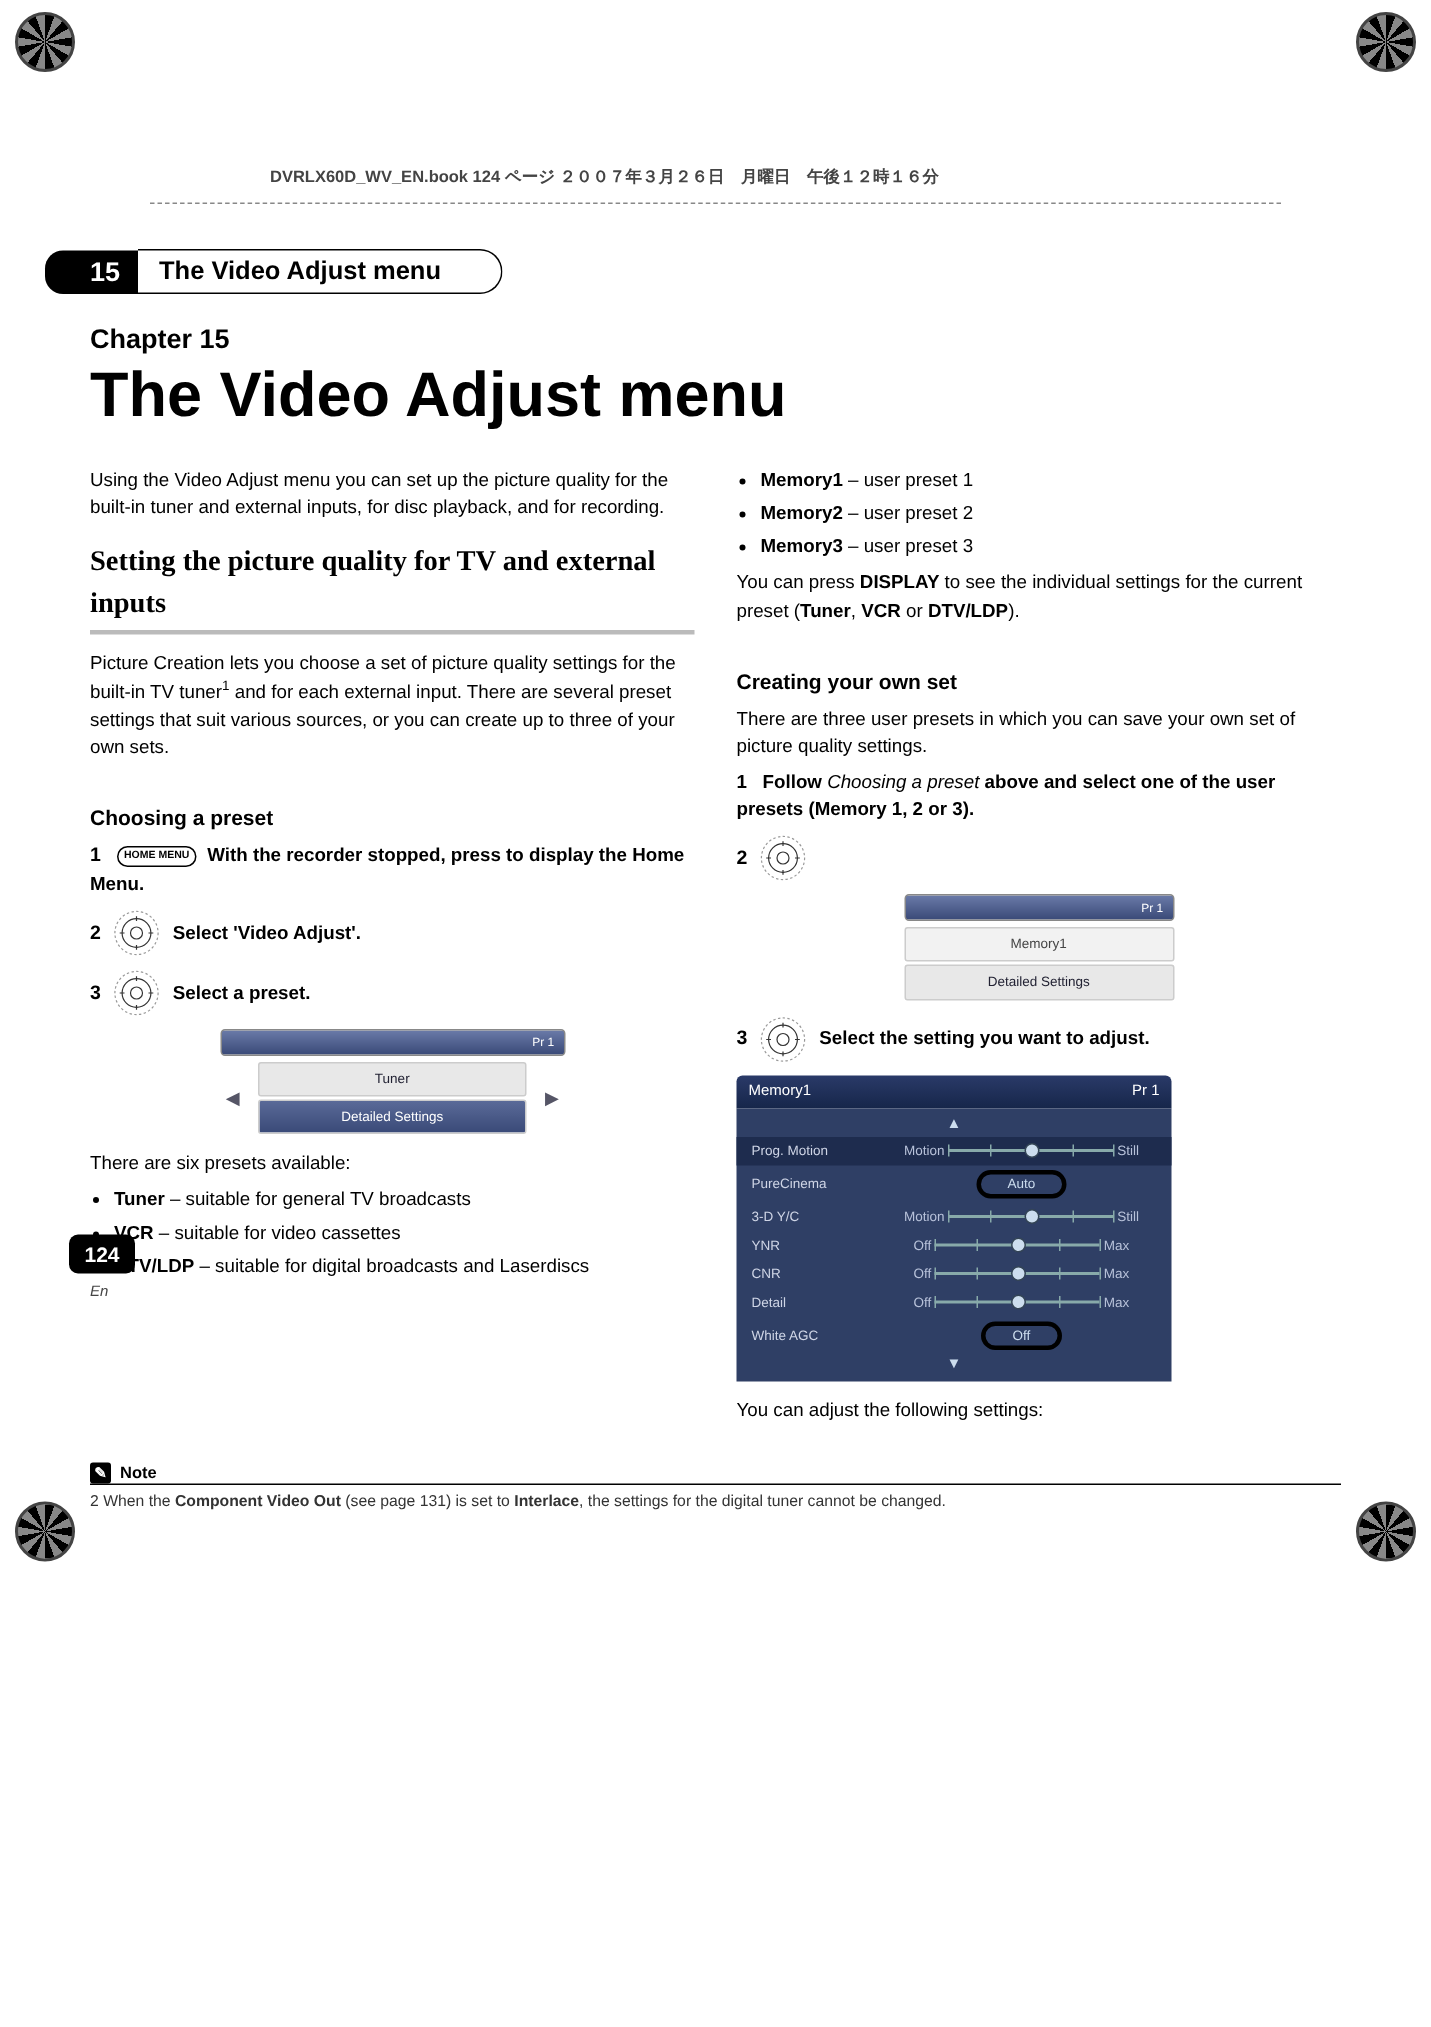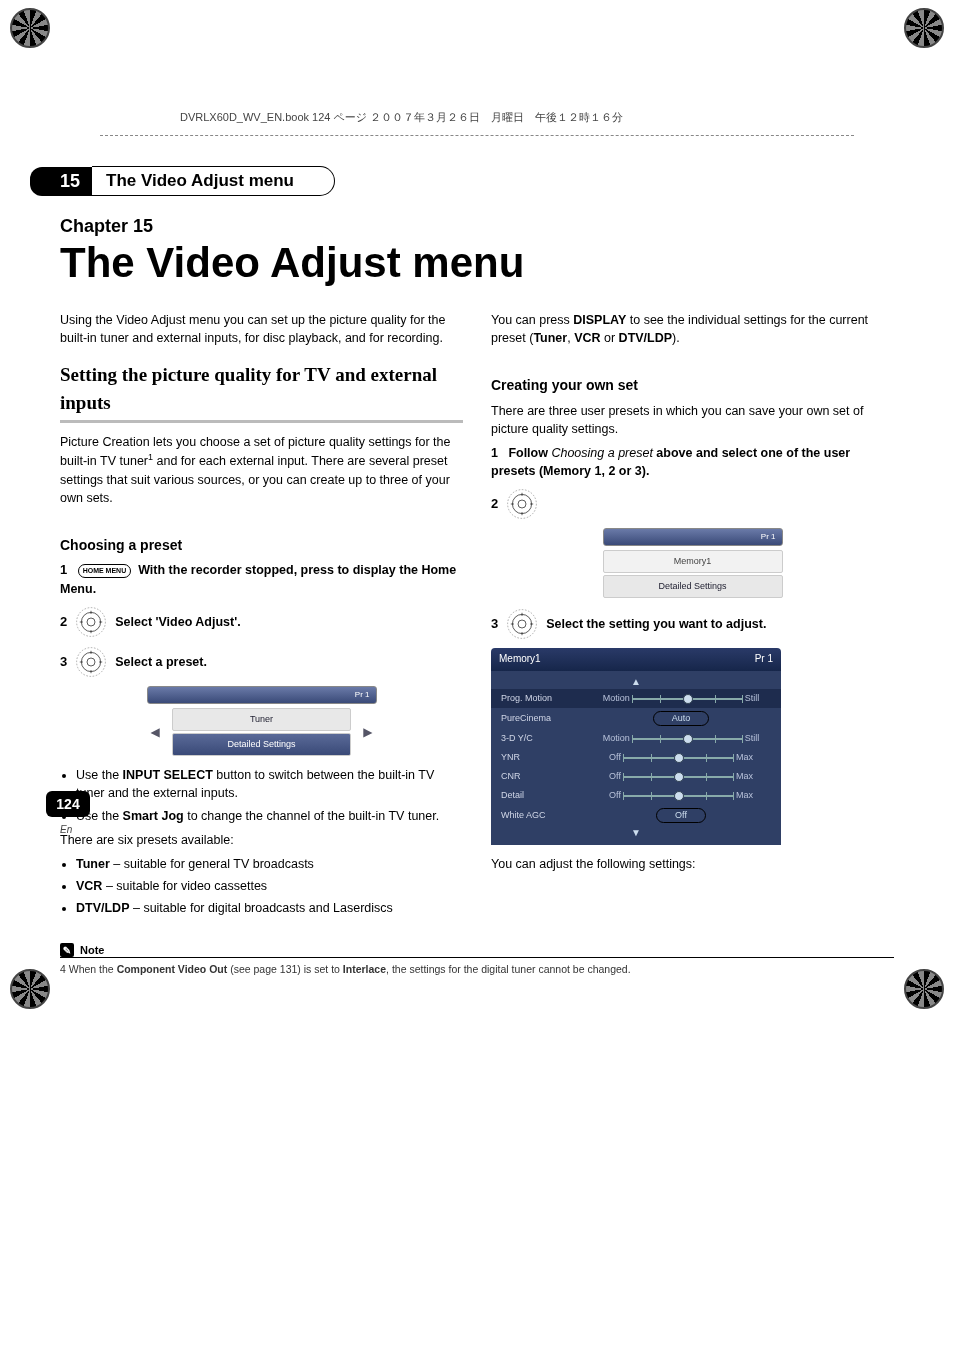--- a/index.html
+++ b/index.html
@@ -17,20 +17,21 @@
   }
   .reg-fan {
     width: 36px; height: 36px; border-radius: 50%;
     background: repeating-conic-gradient(#000 0deg 20deg, #888 20deg 40deg);
     border: 2px solid #444;
   }
   .header-line {
     font-size: 11px;
     color: #444;
     margin: 50px 0 10px 120px;
+    font-weight: bold;
   }
   .hr-dash {
     border: 0;
     border-top: 1px dashed #888;
     margin: 4px 40px 30px 40px;
   }
   .sec-header {
     display: flex;
     align-items: center;
     margin-bottom: 20px;
@@ -151,21 +152,21 @@
   }
   .sp-row {
     display:flex; align-items:center;
     padding: 3px 10px;
     color:#cfd5e6;
   }
   .sp-row.sel { background:#1e2c4e; }
   .sp-label { width: 90px; }
   .sp-val { flex:1; text-align:center; color:#b8c2da; }
   .sp-pill {
-    display:inline-block; border:1px solid #000000; border-radius:10px;
+    display:inline-block; border:3px solid #000000; border-radius:10px;
     padding:0 18px; color:#cde; font-size:9px;
   }
   .sp-slider {
     display:inline-block; width:110px; height:8px;
     position:relative; vertical-align:middle;
   }
   .sp-slider .track {
     position:absolute; left:0; right:0; top:3px; height:2px; background:#8aa;
   }
   .sp-slider .tick { position:absolute; top:0; width:1px; height:8px; background:#8aa;}
@@ -285,39 +286,36 @@
         <div class="ui-row">
           <span class="arrow-lr">◀</span>
           <div style="flex:1">
             <div class="ui-cell ui-cell-sel">Tuner</div>
             <div class="ui-cell" style="background:linear-gradient(#5a6a98,#3a4a78);color:#fff;margin-top:2px;">Detailed Settings</div>
           </div>
           <span class="arrow-lr">▶</span>
         </div>
       </div>
 
-      <ul class="bullet-list">
-        <li>
-          <span>Use the </span><b>INPUT SELECT</b><span> button to switch between the built-in TV tuner and the external inputs.</span>
-        </li>
-        <li>
-          <span>Use the </span><b>Smart Jog</b><span> to change the channel of the built-in TV tuner.</span>
-        </li>
-      </ul>
 
       <p>There are six presets available:</p>
 
       <ul class="bullet-list">
         <li><b>Tuner</b><span> – suitable for general TV broadcasts</span></li>
         <li><b>VCR</b><span> – suitable for video cassettes</span></li>
         <li><b>DTV/LDP</b><span> – suitable for digital broadcasts and Laserdiscs</span></li>
       </ul>
     </div>
 
     <div class="col">
+      <ul class="bullet-list">
+        <li><b>Memory1</b><span> – user preset 1</span></li>
+        <li><b>Memory2</b><span> – user preset 2</span></li>
+        <li><b>Memory3</b><span> – user preset 3</span></li>
+      </ul>
 
       <p>
         <span>You can press </span><b>DISPLAY</b><span> to see the individual settings for the current preset (</span><b>Tuner</b><span>, </span><b>VCR</b><span> or </span><b>DTV/LDP</b><span>).</span>
       </p>
 
       <div class="h3">Creating your own set</div>
       <p>There are three user presets in which you can save your own set of picture quality settings.</p>
 
       <p>
         <b><span>1</span>&nbsp;&nbsp;&nbsp;<span>Follow </span></b><span class="italic">Choosing a preset</span><b> above and select one of the user presets (Memory 1, 2 or 3).</b>
@@ -400,19 +398,19 @@
 
       <p>You can adjust the following settings:</p>
     </div>
   </div>
 
   <div class="note-row">
     <span class="note-icon">✎</span>
     <span class="note-label">Note</span>
   </div>
   <div class="footnote">
-    <span>4 When the </span><b>Component Video Out</b><span> (see page 131) is set to </span><b>Interlace</b><span>, the settings for the digital tuner cannot be changed.</span>
+    <span>2 When the </span><b>Component Video Out</b><span> (see page 131) is set to </span><b>Interlace</b><span>, the settings for the digital tuner cannot be changed.</span>
   </div>
 
   <div class="page-num-badge">124</div>
   <div class="page-en">En</div>
 
 </div>
 
 </body></html>

